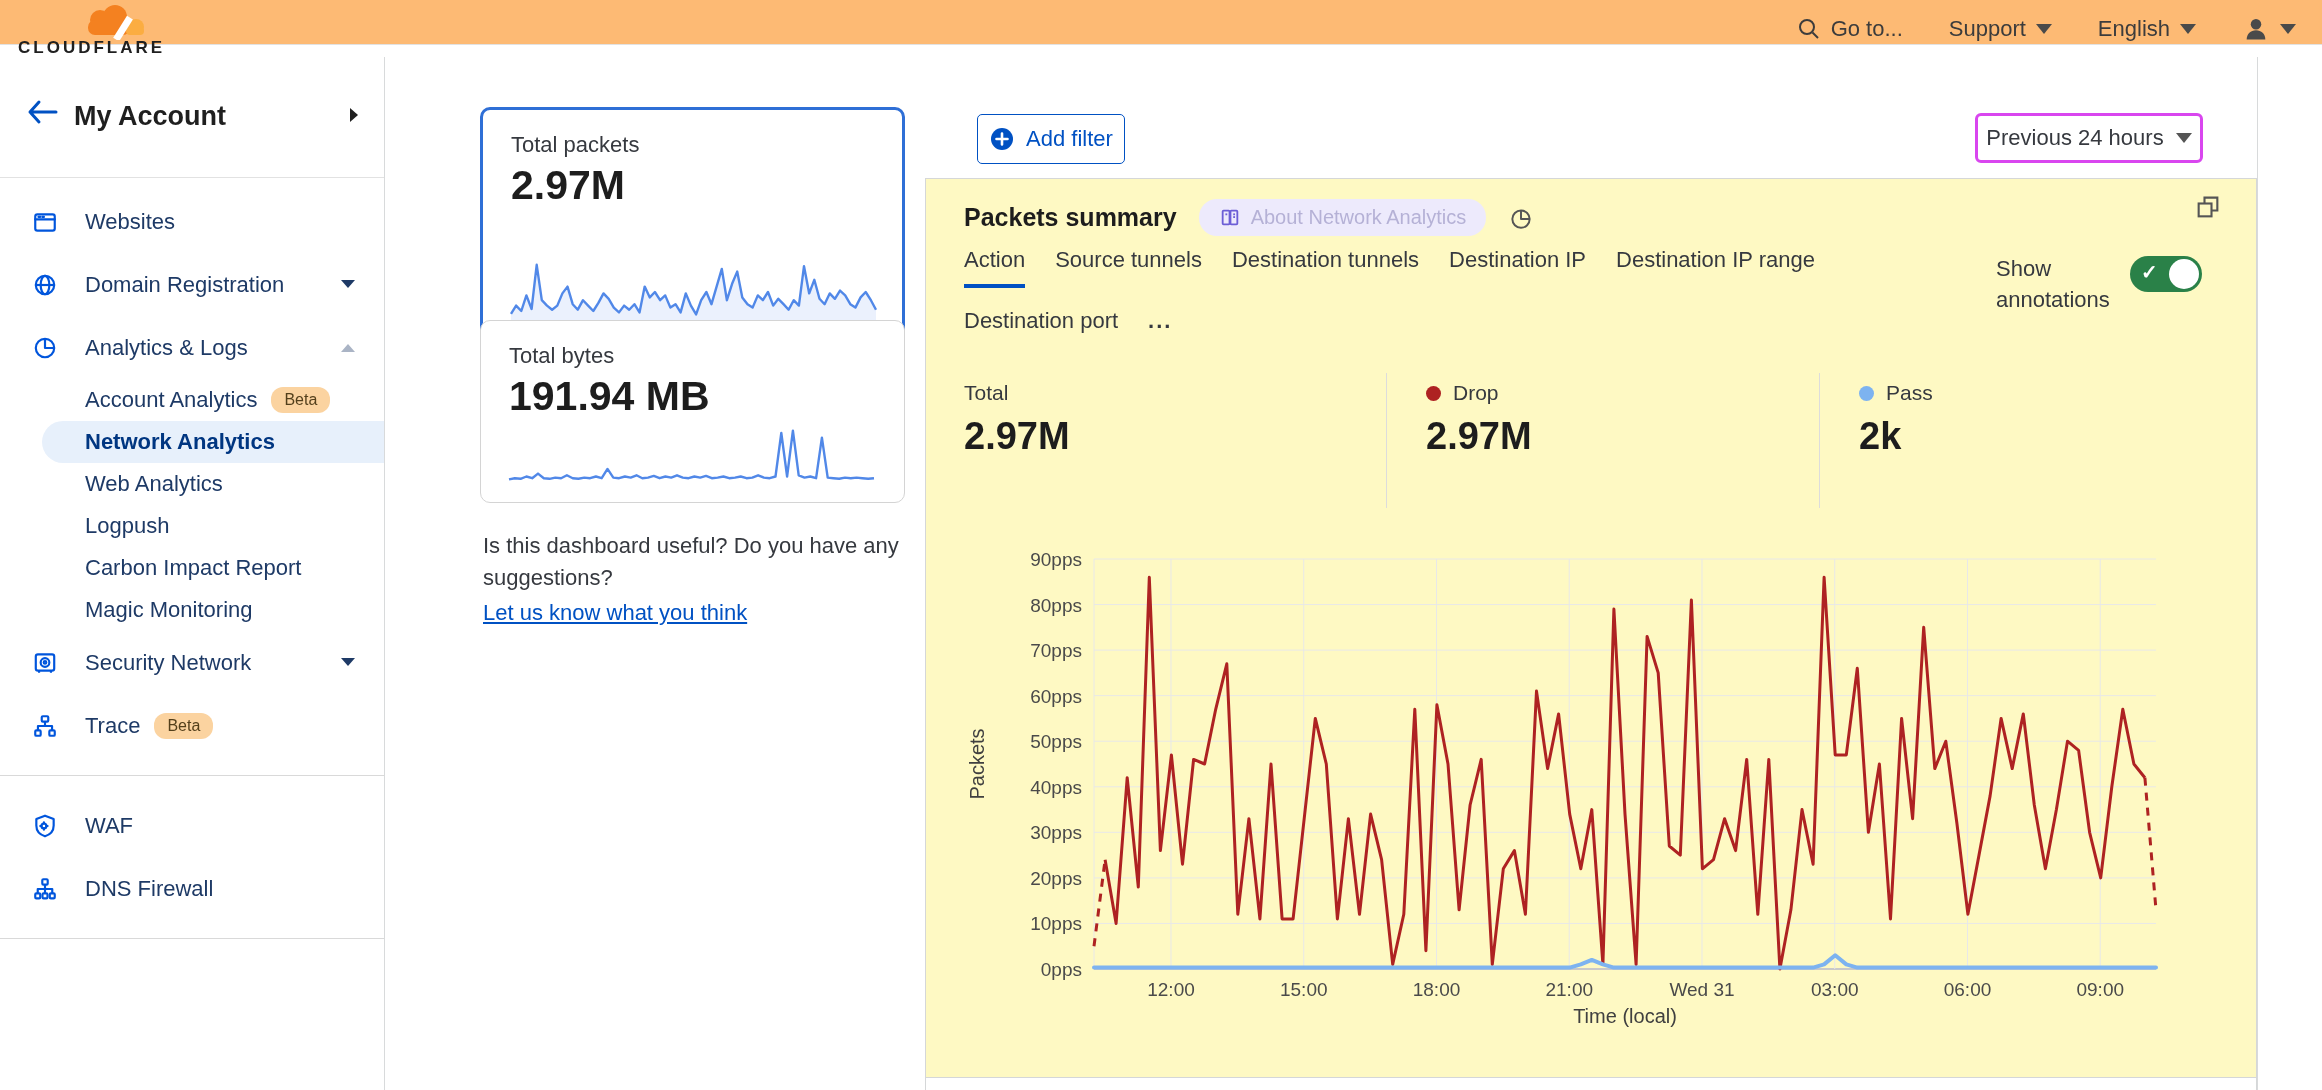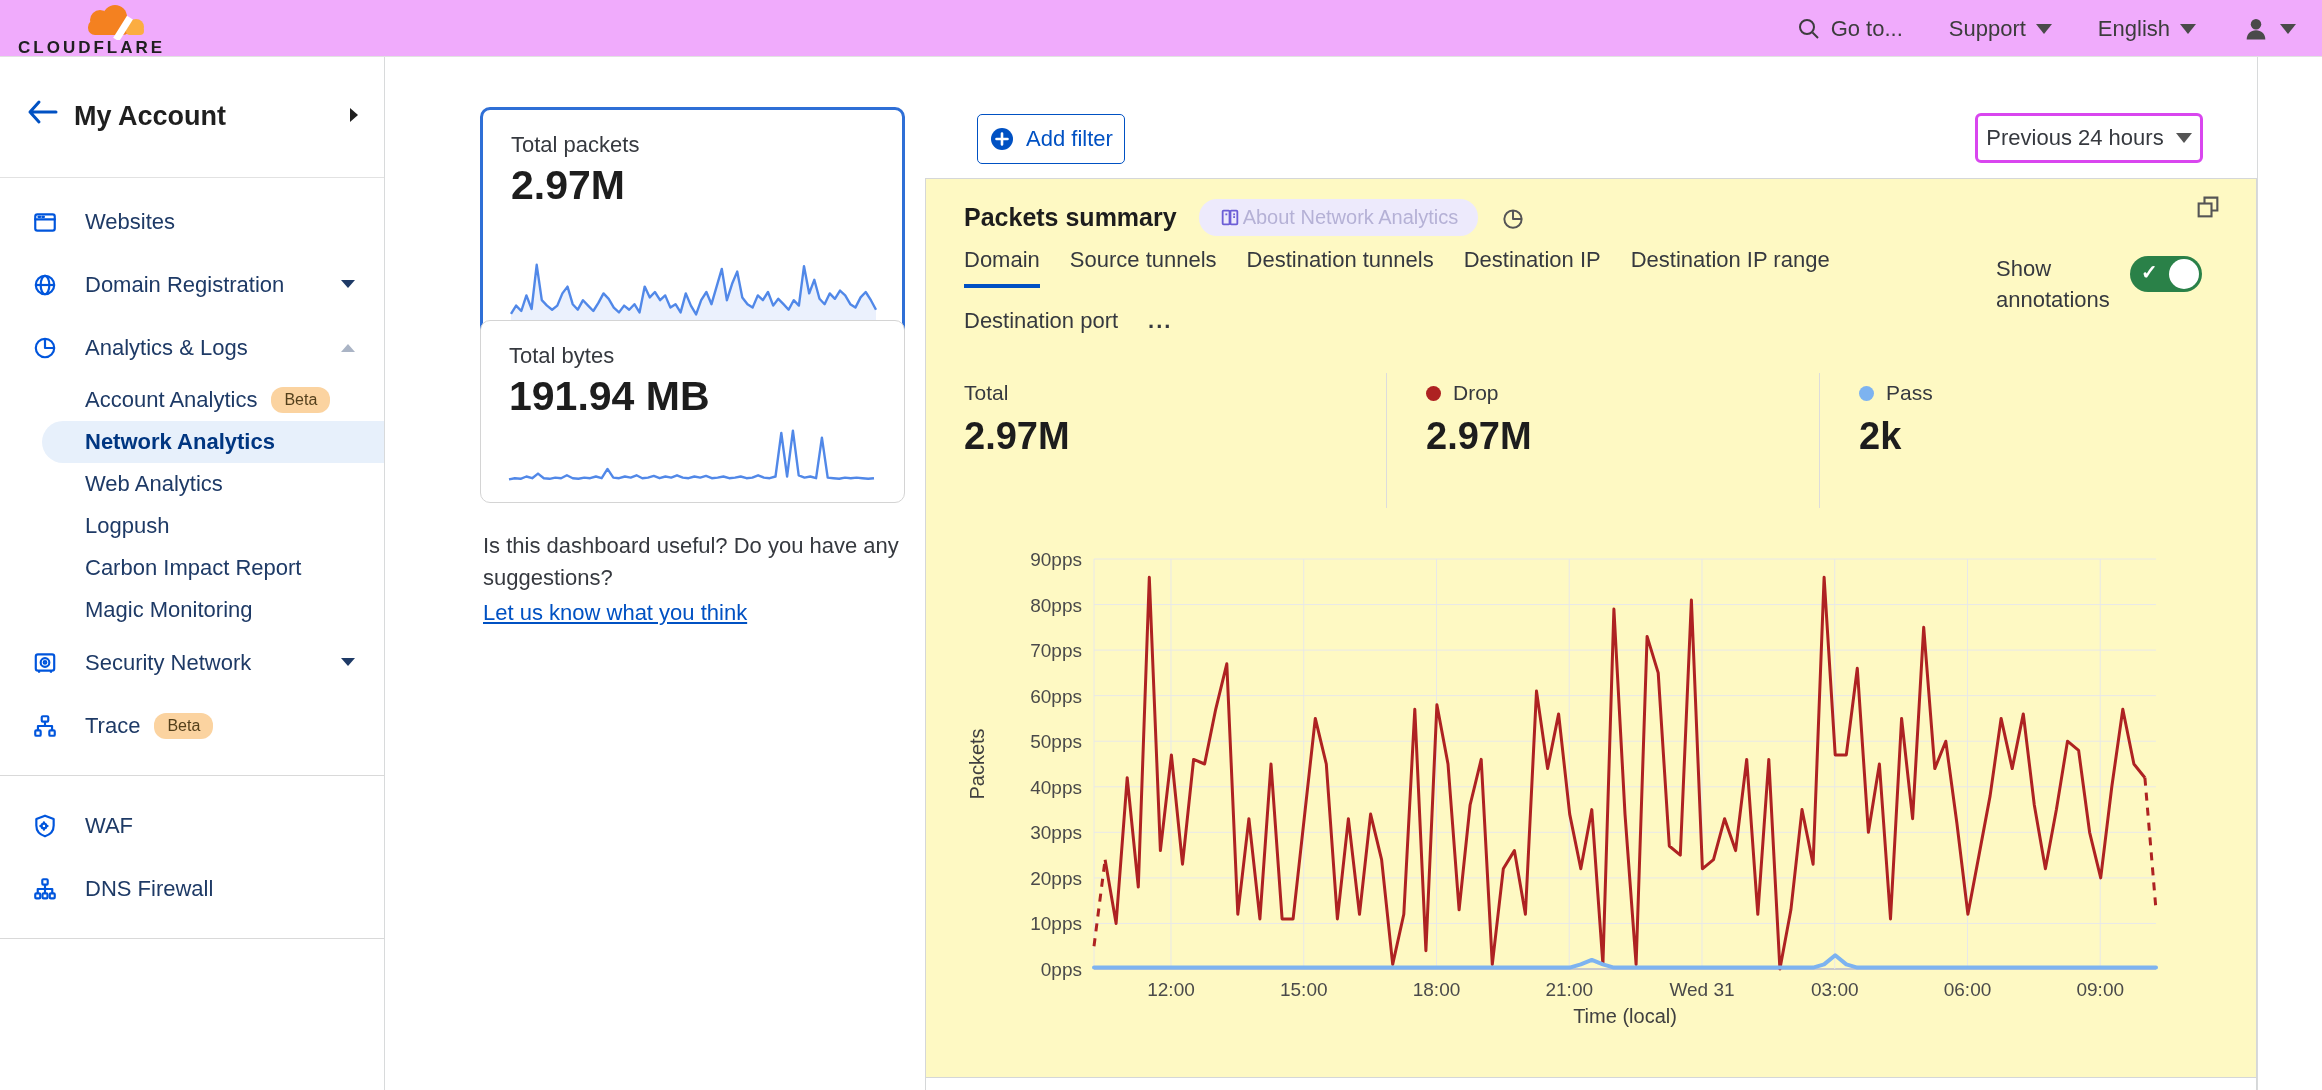--- a/index.html
+++ b/index.html
@@ -1,21 +1,21 @@
 <!DOCTYPE html>
 <html><head>
 <meta charset="utf-8">
 <style>
   * { margin:0; padding:0; box-sizing:border-box; }
   html,body { width:2322px; height:1090px; overflow:hidden; background:#fff;
     font-family:"Liberation Sans", sans-serif; color:#36393f; }
   .abs { position:absolute; }
 
   
-  #topbar { position:absolute; left:0; top:0; width:2322px; height:57px; background:#f0abfc;
+  #topbar { position:absolute; left:0; top:0; width:2322px; height:45px; background:#fdba74;
     border-bottom:1px solid #e2e2e2; z-index:5; }
   #logo { position:absolute; left:16px; top:2px; width:190px; height:54px; }
   #logo .brand-text { position:absolute; left:2px; top:36px; font-size:17px; font-weight:bold;
     letter-spacing:3px; color:#202020; }
   #topnav { position:absolute; right:26px; top:0; height:57px; display:flex; align-items:center;
     gap:46px; font-size:22px; color:#3c3c3c; }
   .topnav-item { display:flex; align-items:center; gap:10px; cursor:pointer; }
   .caret-down { width:0; height:0; border-left:8px solid transparent; border-right:8px solid transparent;
     border-top:10px solid #4a4a4a; }
 
@@ -57,21 +57,21 @@
     border:3px solid #d946ef; border-radius:6px; display:flex; align-items:center; justify-content:center;
     gap:12px; color:#36393f; font-size:22px; cursor:pointer; }
   #time-range .caret-down { border-top-color:#555; }
   #content-right-border { position:absolute; left:2257px; top:57px; width:1px; height:1033px; background:#d8dadb; }
 
   
   #panel { position:absolute; left:925px; top:178px; width:1332px; height:922px; background:#fef9c3;
     border:1px solid #d5d7d8; }
   #panel-header { position:absolute; left:38px; top:20px; display:flex; align-items:center; gap:22px; }
   #panel-title { font-size:25px; font-weight:bold; color:#1d1d1d; }
-  #about-badge { display:flex; align-items:center; gap:2px; background:#edeafc; border-radius:18px;
+  #about-badge { display:flex; align-items:center; gap:10px; background:#edeafc; border-radius:18px;
     height:37px; padding:0 20px; cursor:pointer; }
   #about-badge .btext { font-size:20px; color:#b5b1d6; }
   #expand-icon { position:absolute; right:34px; top:14px; cursor:pointer; }
 
   #tabs { position:absolute; left:38px; top:68px; width:990px; display:flex; flex-wrap:wrap;
     column-gap:30px; row-gap:20px; }
   .tab { font-size:22px; color:#36393f; padding-bottom:11px; cursor:pointer; border-bottom:4px solid transparent; }
   .tab.active { border-bottom-color:#0051c3; }
   #tabs-more { font-size:22px; font-weight:bold; letter-spacing:2px; color:#36393f; cursor:pointer; padding-bottom:11px; }
 
@@ -311,21 +311,21 @@
       <circle cx="12" cy="13" r="8"></circle>
         <path d="M12 5 V13 H20"></path>
     </svg>
   </div>
   <svg id="expand-icon" width="28" height="28" viewBox="0 0 24 24" fill="none" stroke="#555" stroke-width="1.8">
     <rect x="4" y="9" width="11" height="11"></rect>
     <path d="M9 9 V4 H20 V15 H15"></path>
   </svg>
 
   <div id="tabs">
-    <div class="tab active">Domain</div>
+    <div class="tab active">Action</div>
     <div class="tab">Source tunnels</div>
     <div class="tab">Destination tunnels</div>
     <div class="tab">Destination IP</div>
     <div class="tab">Destination IP range</div>
     <div class="tab">Destination port</div>
     <div id="tabs-more">...</div>
   </div>
 
   <div id="annotations-label">Show annotations</div>
   <div id="annotations-toggle">

